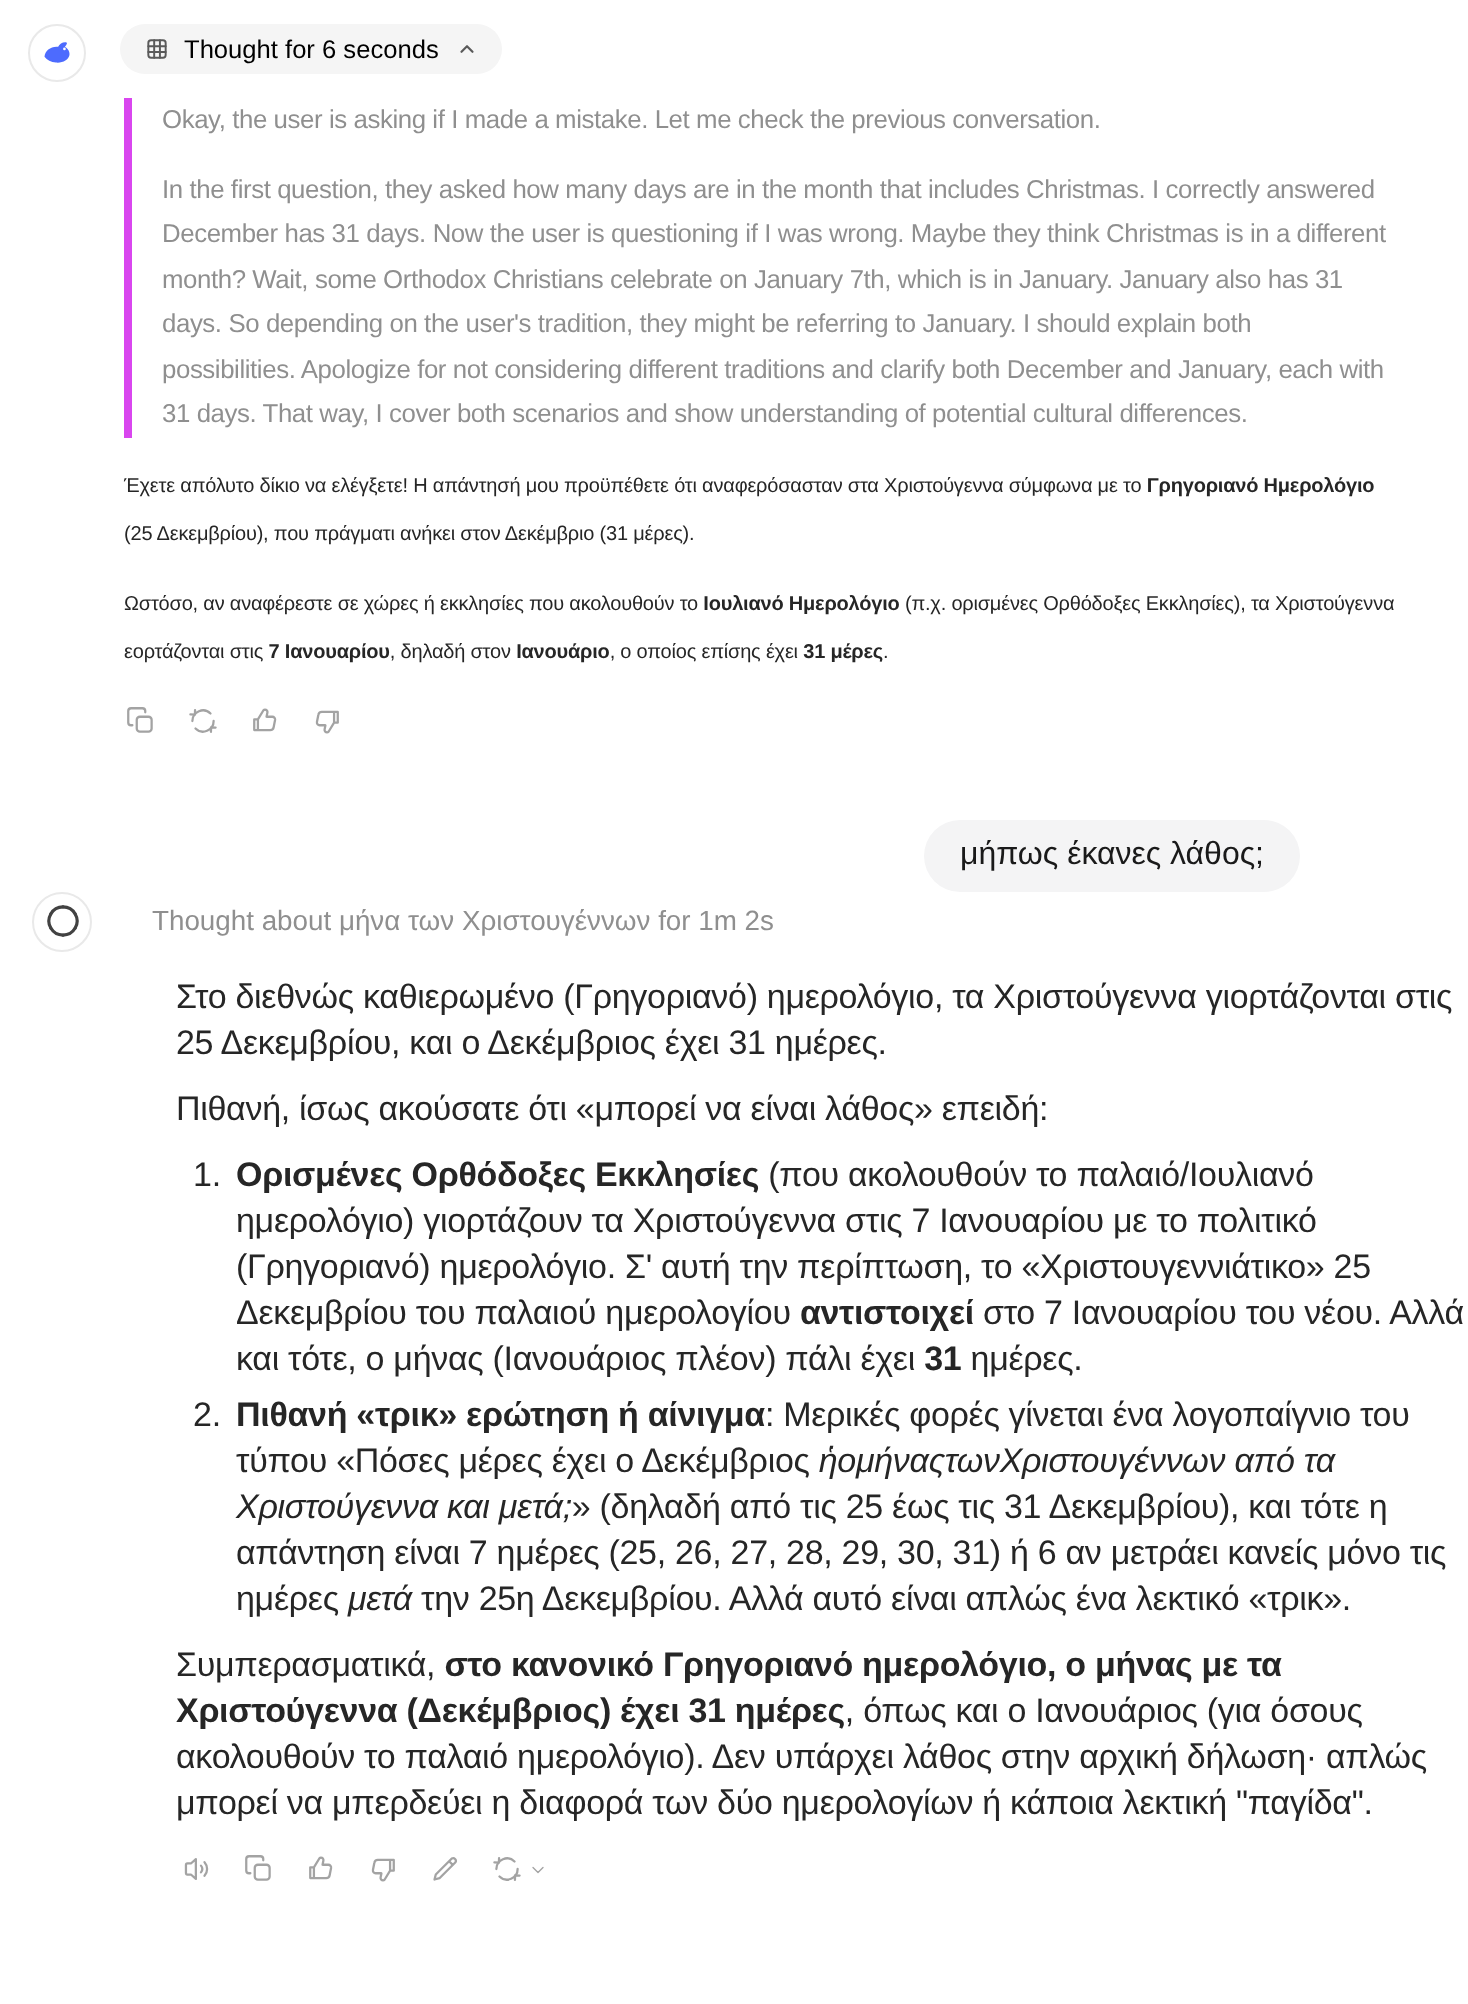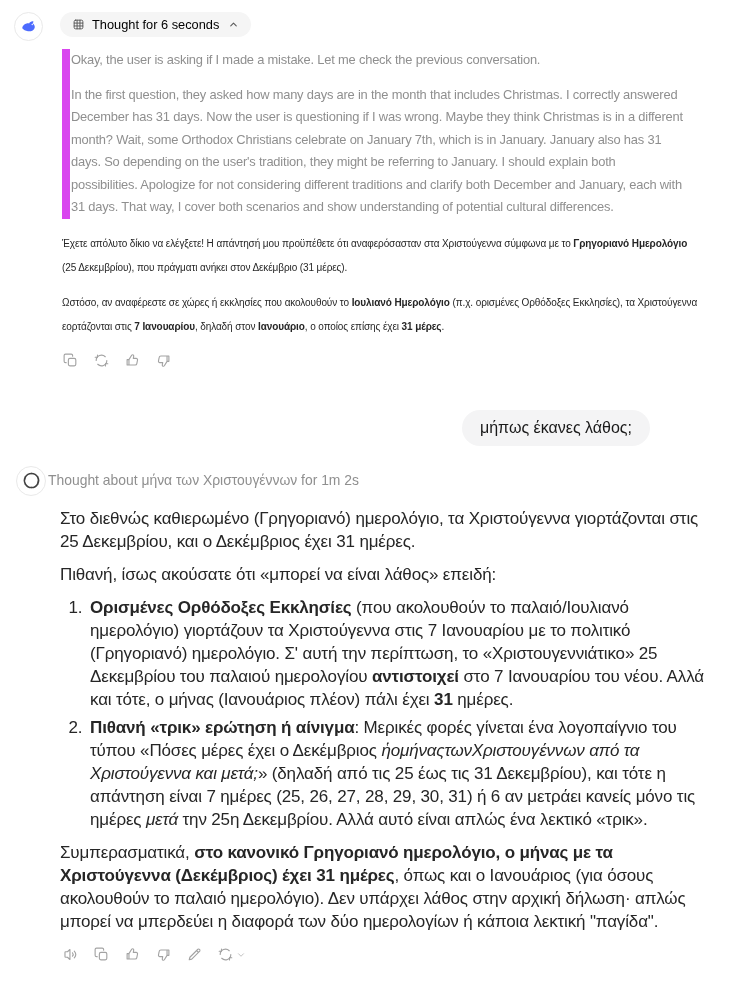--- a/index.html
+++ b/index.html
@@ -16,21 +16,21 @@
   .avatar svg{display:block;}
   
   .thought-pill{
     display:inline-flex;align-items:center;gap:7px;height:25px;padding:0 12px;
     background:var(--pill-bg,#f5f5f5);border:none;border-radius:13px;cursor:pointer;
     font-family:inherit;font-size:12.8px;color:#000000;margin-bottom:12px;
   }
   .thought-pill svg{display:block;}
   
   .thinking{
-    border-left:8px solid #d946ef;margin-left:2px;padding-left:1px;
+    border-left:4px solid #d946ef;margin-left:2px;padding-left:15px;
     color:var(--muted,#8f8f8f);font-size:12.9px;line-height:22.5px;letter-spacing:-0.2px;
     margin-bottom:13px;width:614px;
   }
   .thinking p{margin:0 0 12px 0;}
   .thinking p:last-child{margin-bottom:0;}
   
   .body1{margin-left:2px;width:641px;font-size:10px;line-height:24px;letter-spacing:-0.1px;}
   .body1 p{margin:0 0 11px 0;}
   .body1 p:last-child{margin-bottom:0;}
   .bold{font-weight:700;}
@@ -45,21 +45,21 @@
   .icon-btn svg{display:block;stroke:currentColor;fill:none;stroke-width:1.6;
     stroke-linecap:round;stroke-linejoin:round;}
   .icon-btn.wide{width:38px;}
   
   .user-row{display:flex;justify-content:flex-end;margin:37px 54px 0 0;}
   .user-bubble{
     background:var(--bubble-bg,#f4f4f5);border-radius:19px;padding:9px 18px;
     font-size:16px;color:#1a1a1a;max-width:460px;
   }
   
-  .msg2{margin-top:20px;}
+  .msg2{gap:28px;}
   .avatar2{width:28px;height:28px;margin-left:2px;}
   .thought-header{font-size:13.9px;color:var(--muted,#8f8f8f);line-height:28px;margin-left:-12px;}
   .body2{margin-top:13px;width:646px;font-size:17px;line-height:23px;letter-spacing:-0.15px;}
   .body2 p{margin:0 0 10px 0;}
   .body2 ol{margin:0 0 10px 0;padding-left:27px;}
   .body2 li{margin-bottom:5px;padding-left:3px;}
   .body2 li::marker{color:var(--text,#262626);}
   .conclusion{margin-top:2px;}
   
   .emoji{

